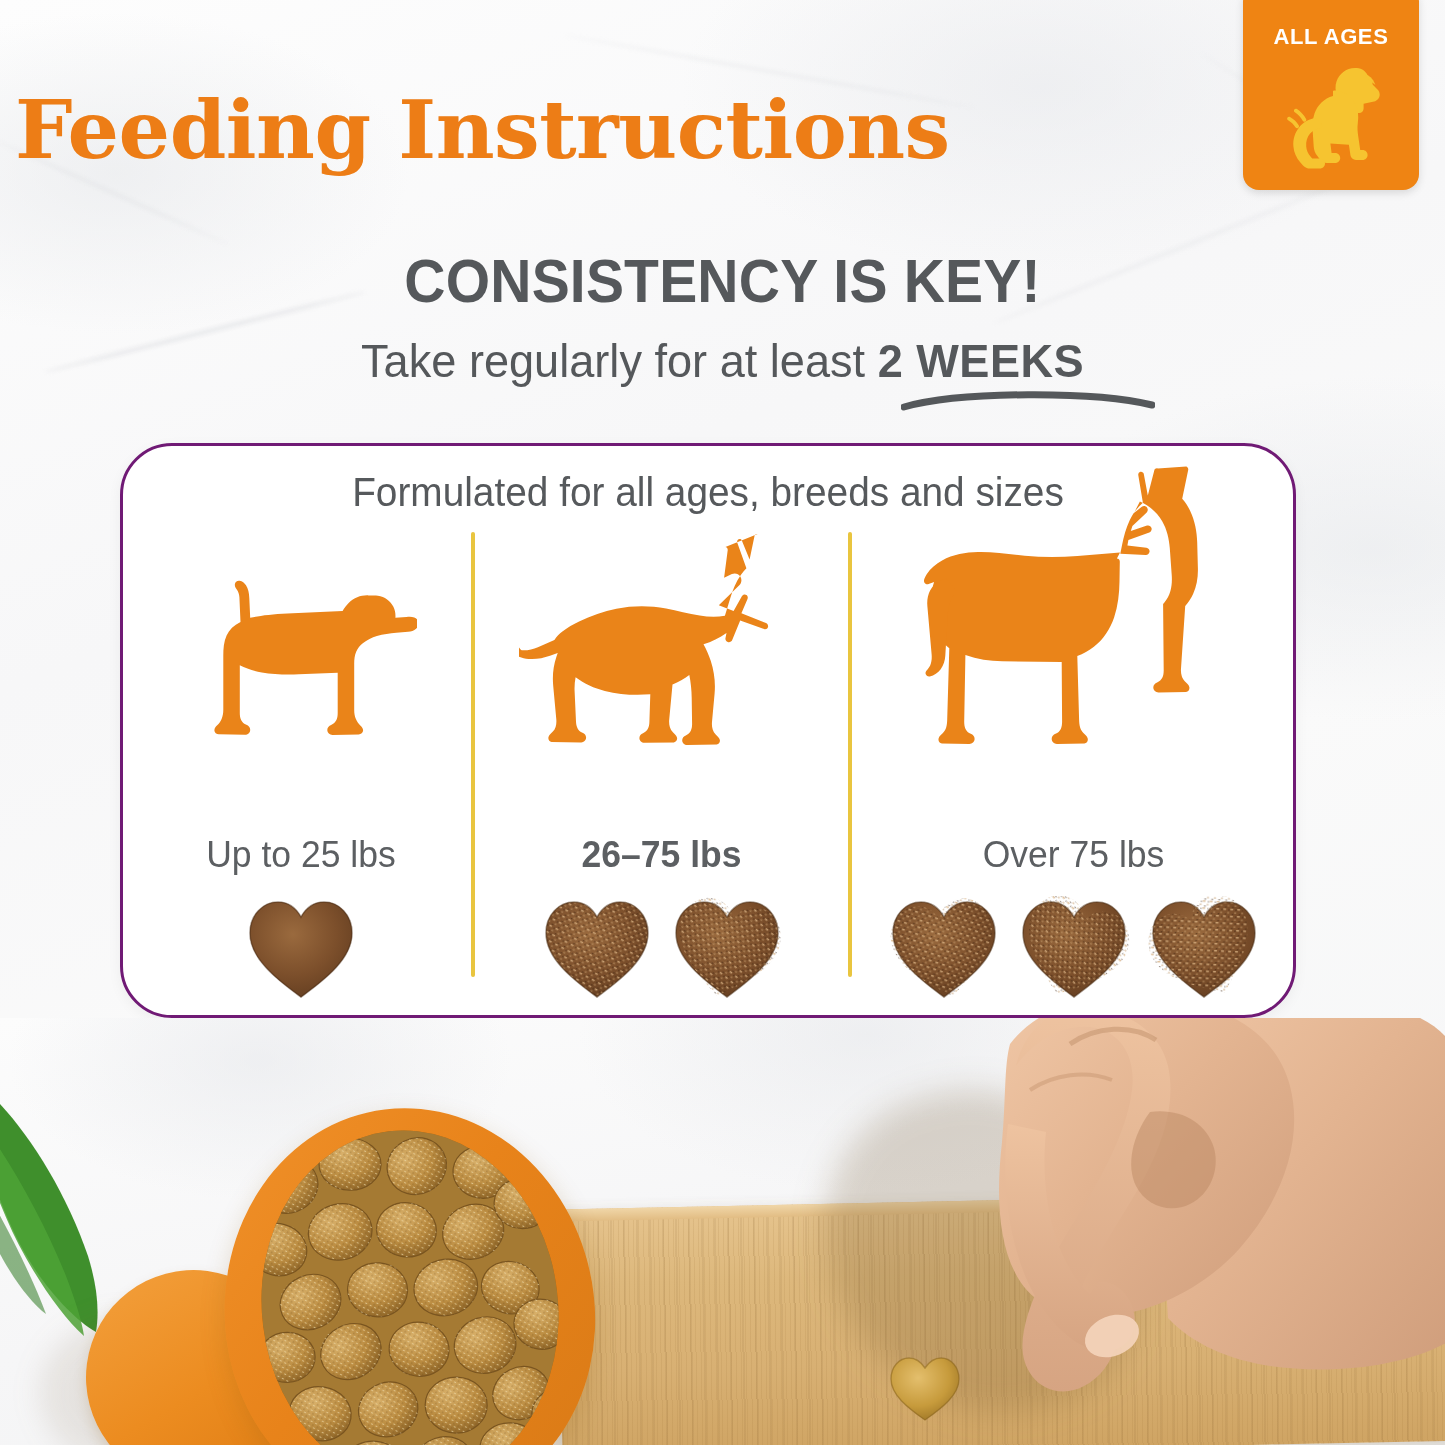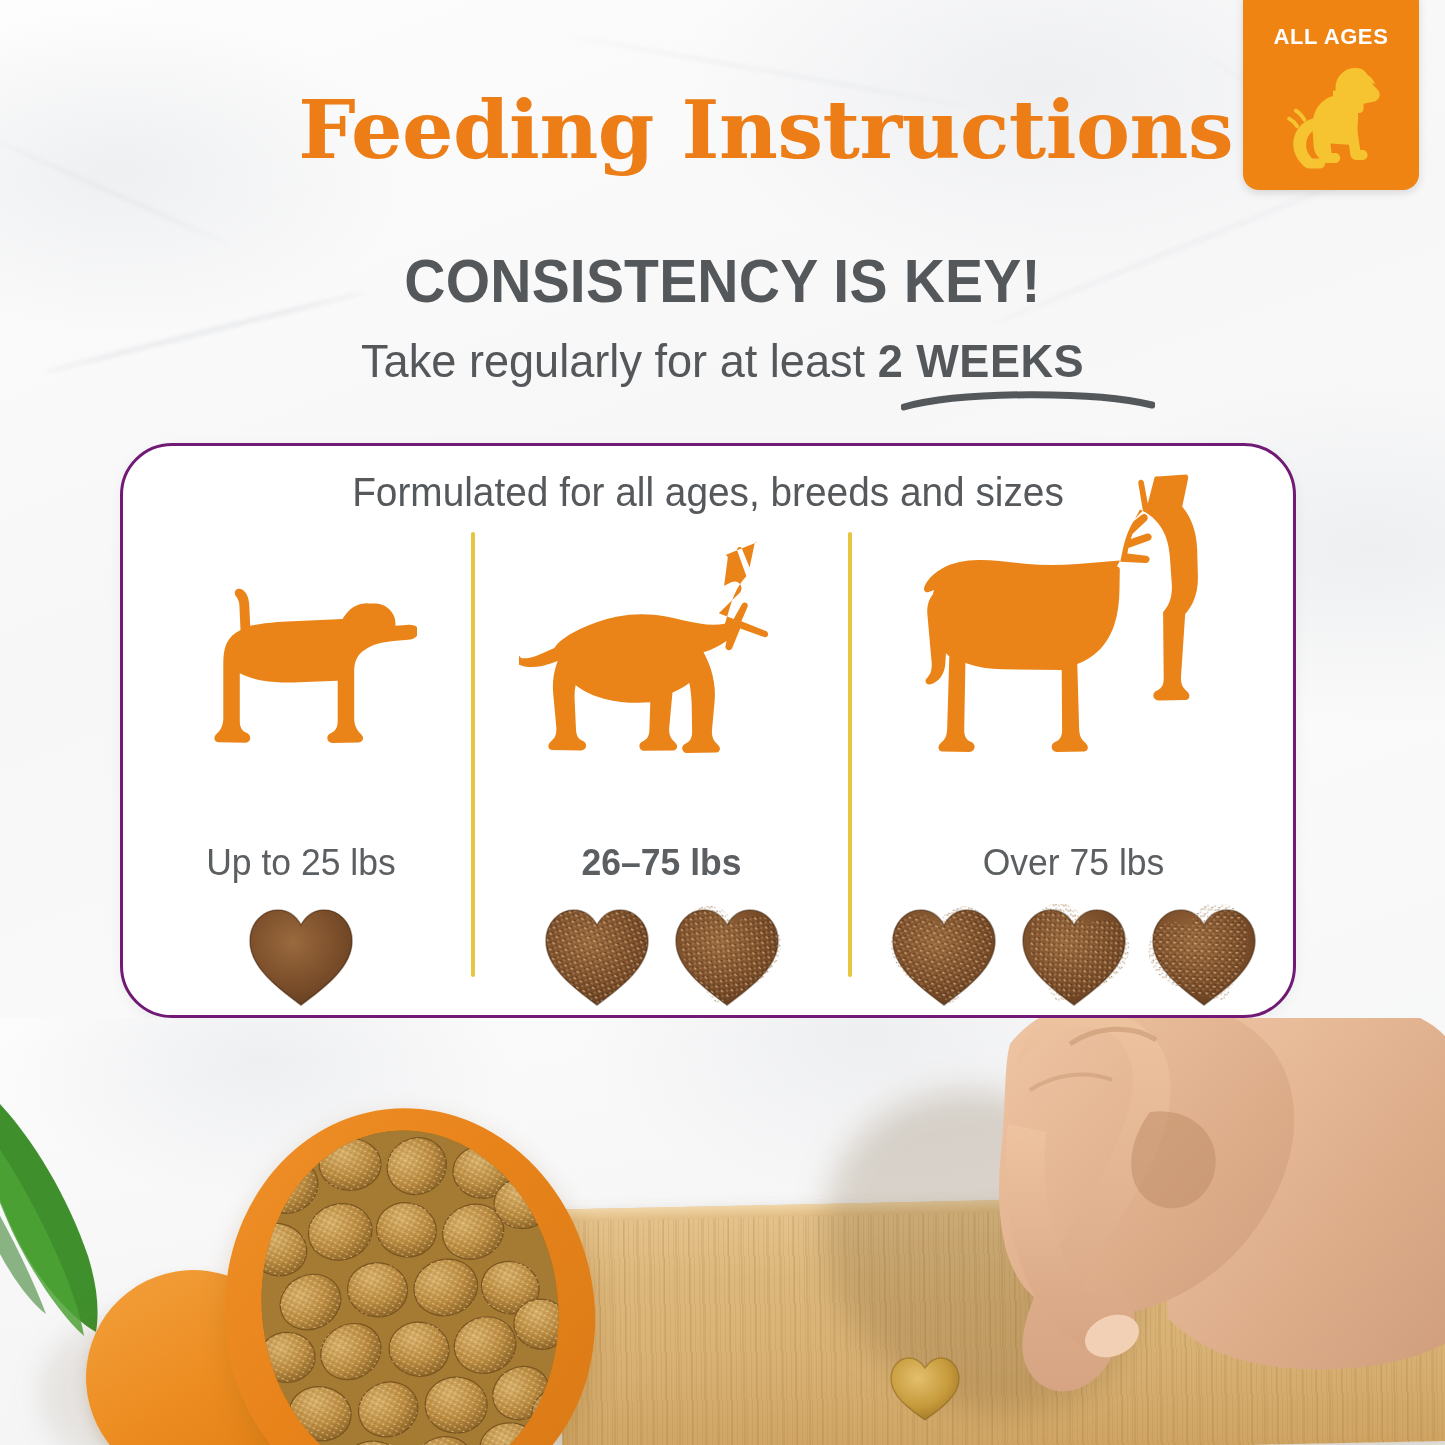--- a/index.html
+++ b/index.html
@@ -56,22 +56,22 @@
     color:#ffffff;
     font-size:22px; font-weight:bold; letter-spacing:.6px;
     font-family:"Liberation Sans", sans-serif;
   }
   #badge .badge-dog {
     position:absolute; left:16px; top:66px; width:148px; height:128px;
   }
 
   
   #title {
-    position:absolute; left:3px; top:82px; width:1230px;
-    text-align:right;
+    position:absolute; left:15px; top:82px; width:1230px;
+    text-align:left;
     color:#ed7d16;
     font-family:"DejaVu Serif", serif;
     font-weight:bold;
     font-size:81px;
     letter-spacing:-.5px;
     white-space:nowrap;
   }
   #subhead {
     position:absolute; left:0; top:245px; width:1445px;
     text-align:center;
@@ -120,21 +120,21 @@
 
   .divider {
     position:absolute; top:86px; width:4px; height:445px;
     background:#e9c53f; border-radius:2px;
   }
   .divider.d1 { left:348px; }
   .divider.d2 { left:725px; }
 
   
   .col {
-    position:absolute; top:58px; height:525px;
+    position:absolute; top:50px; height:525px;
   }
   .col.c1 { left:8px;   width:340px; }
   .col.c2 { left:352px; width:373px;font-weight:bold; }
   .col.c3 { left:729px; width:443px; }
 
   .dog-slot {
     position:absolute; left:0; width:100%;
     bottom:265px; height:300px;
     display:flex; align-items:flex-end; justify-content:center;
   }

